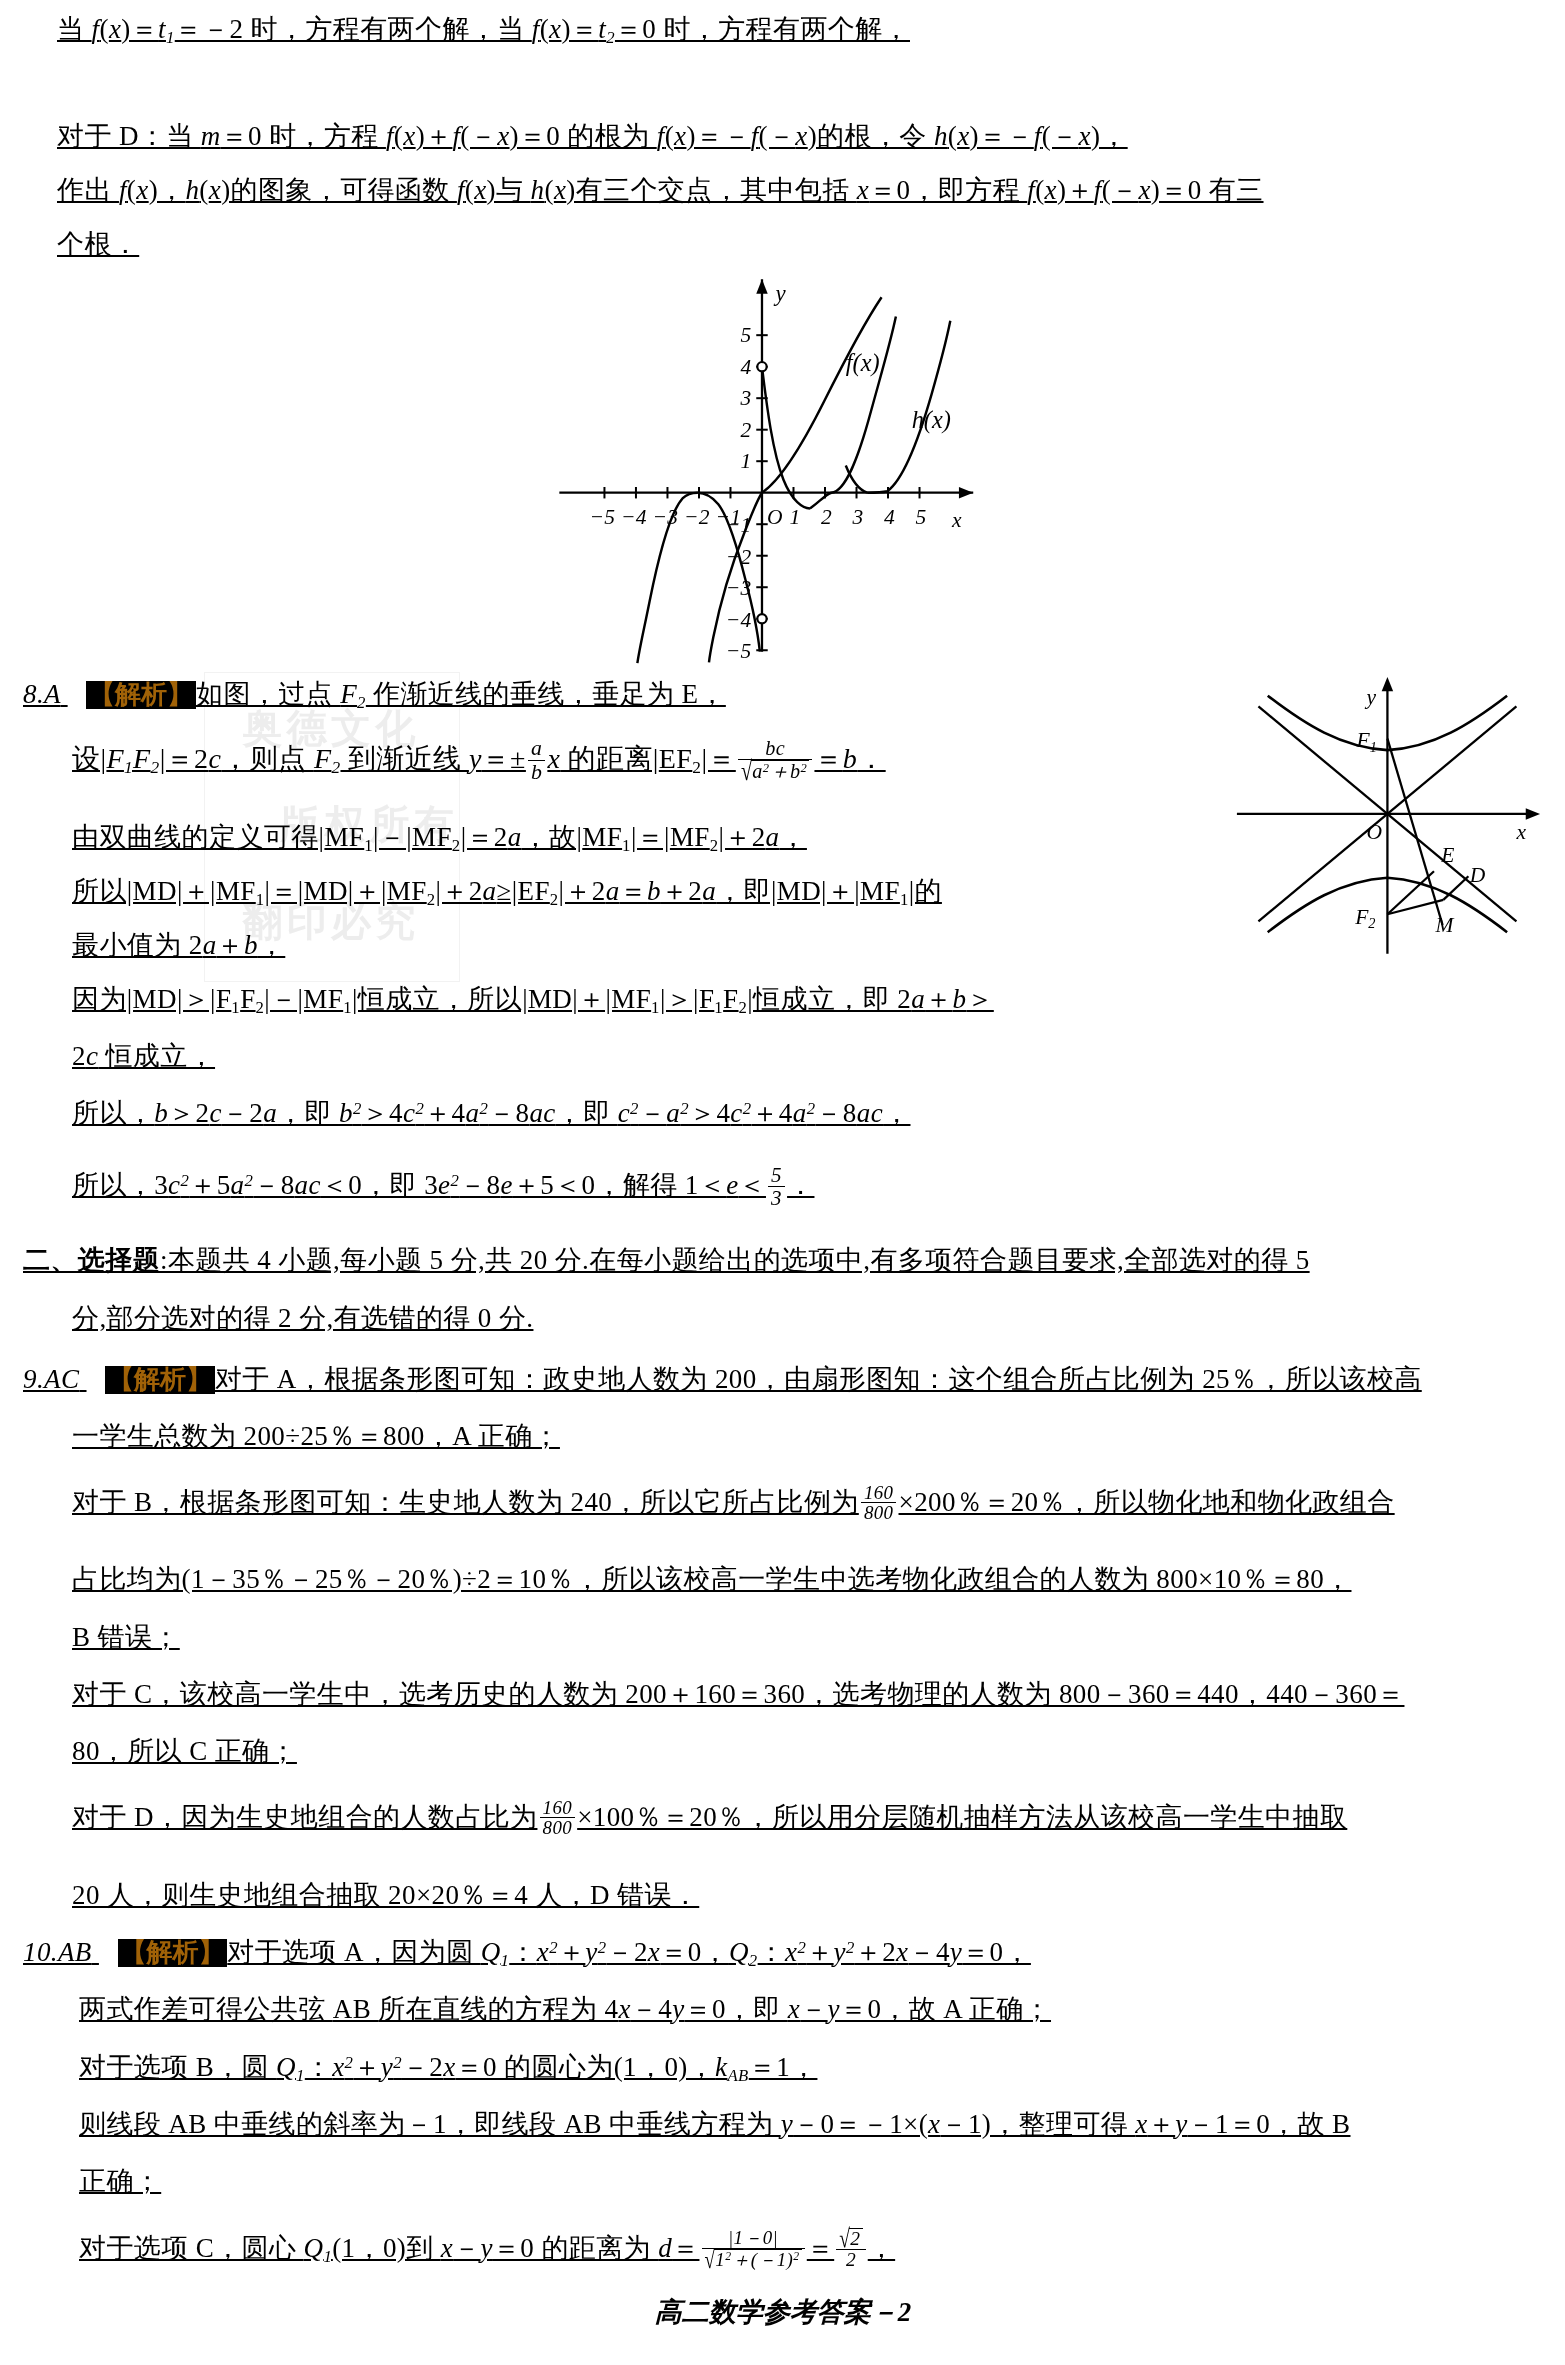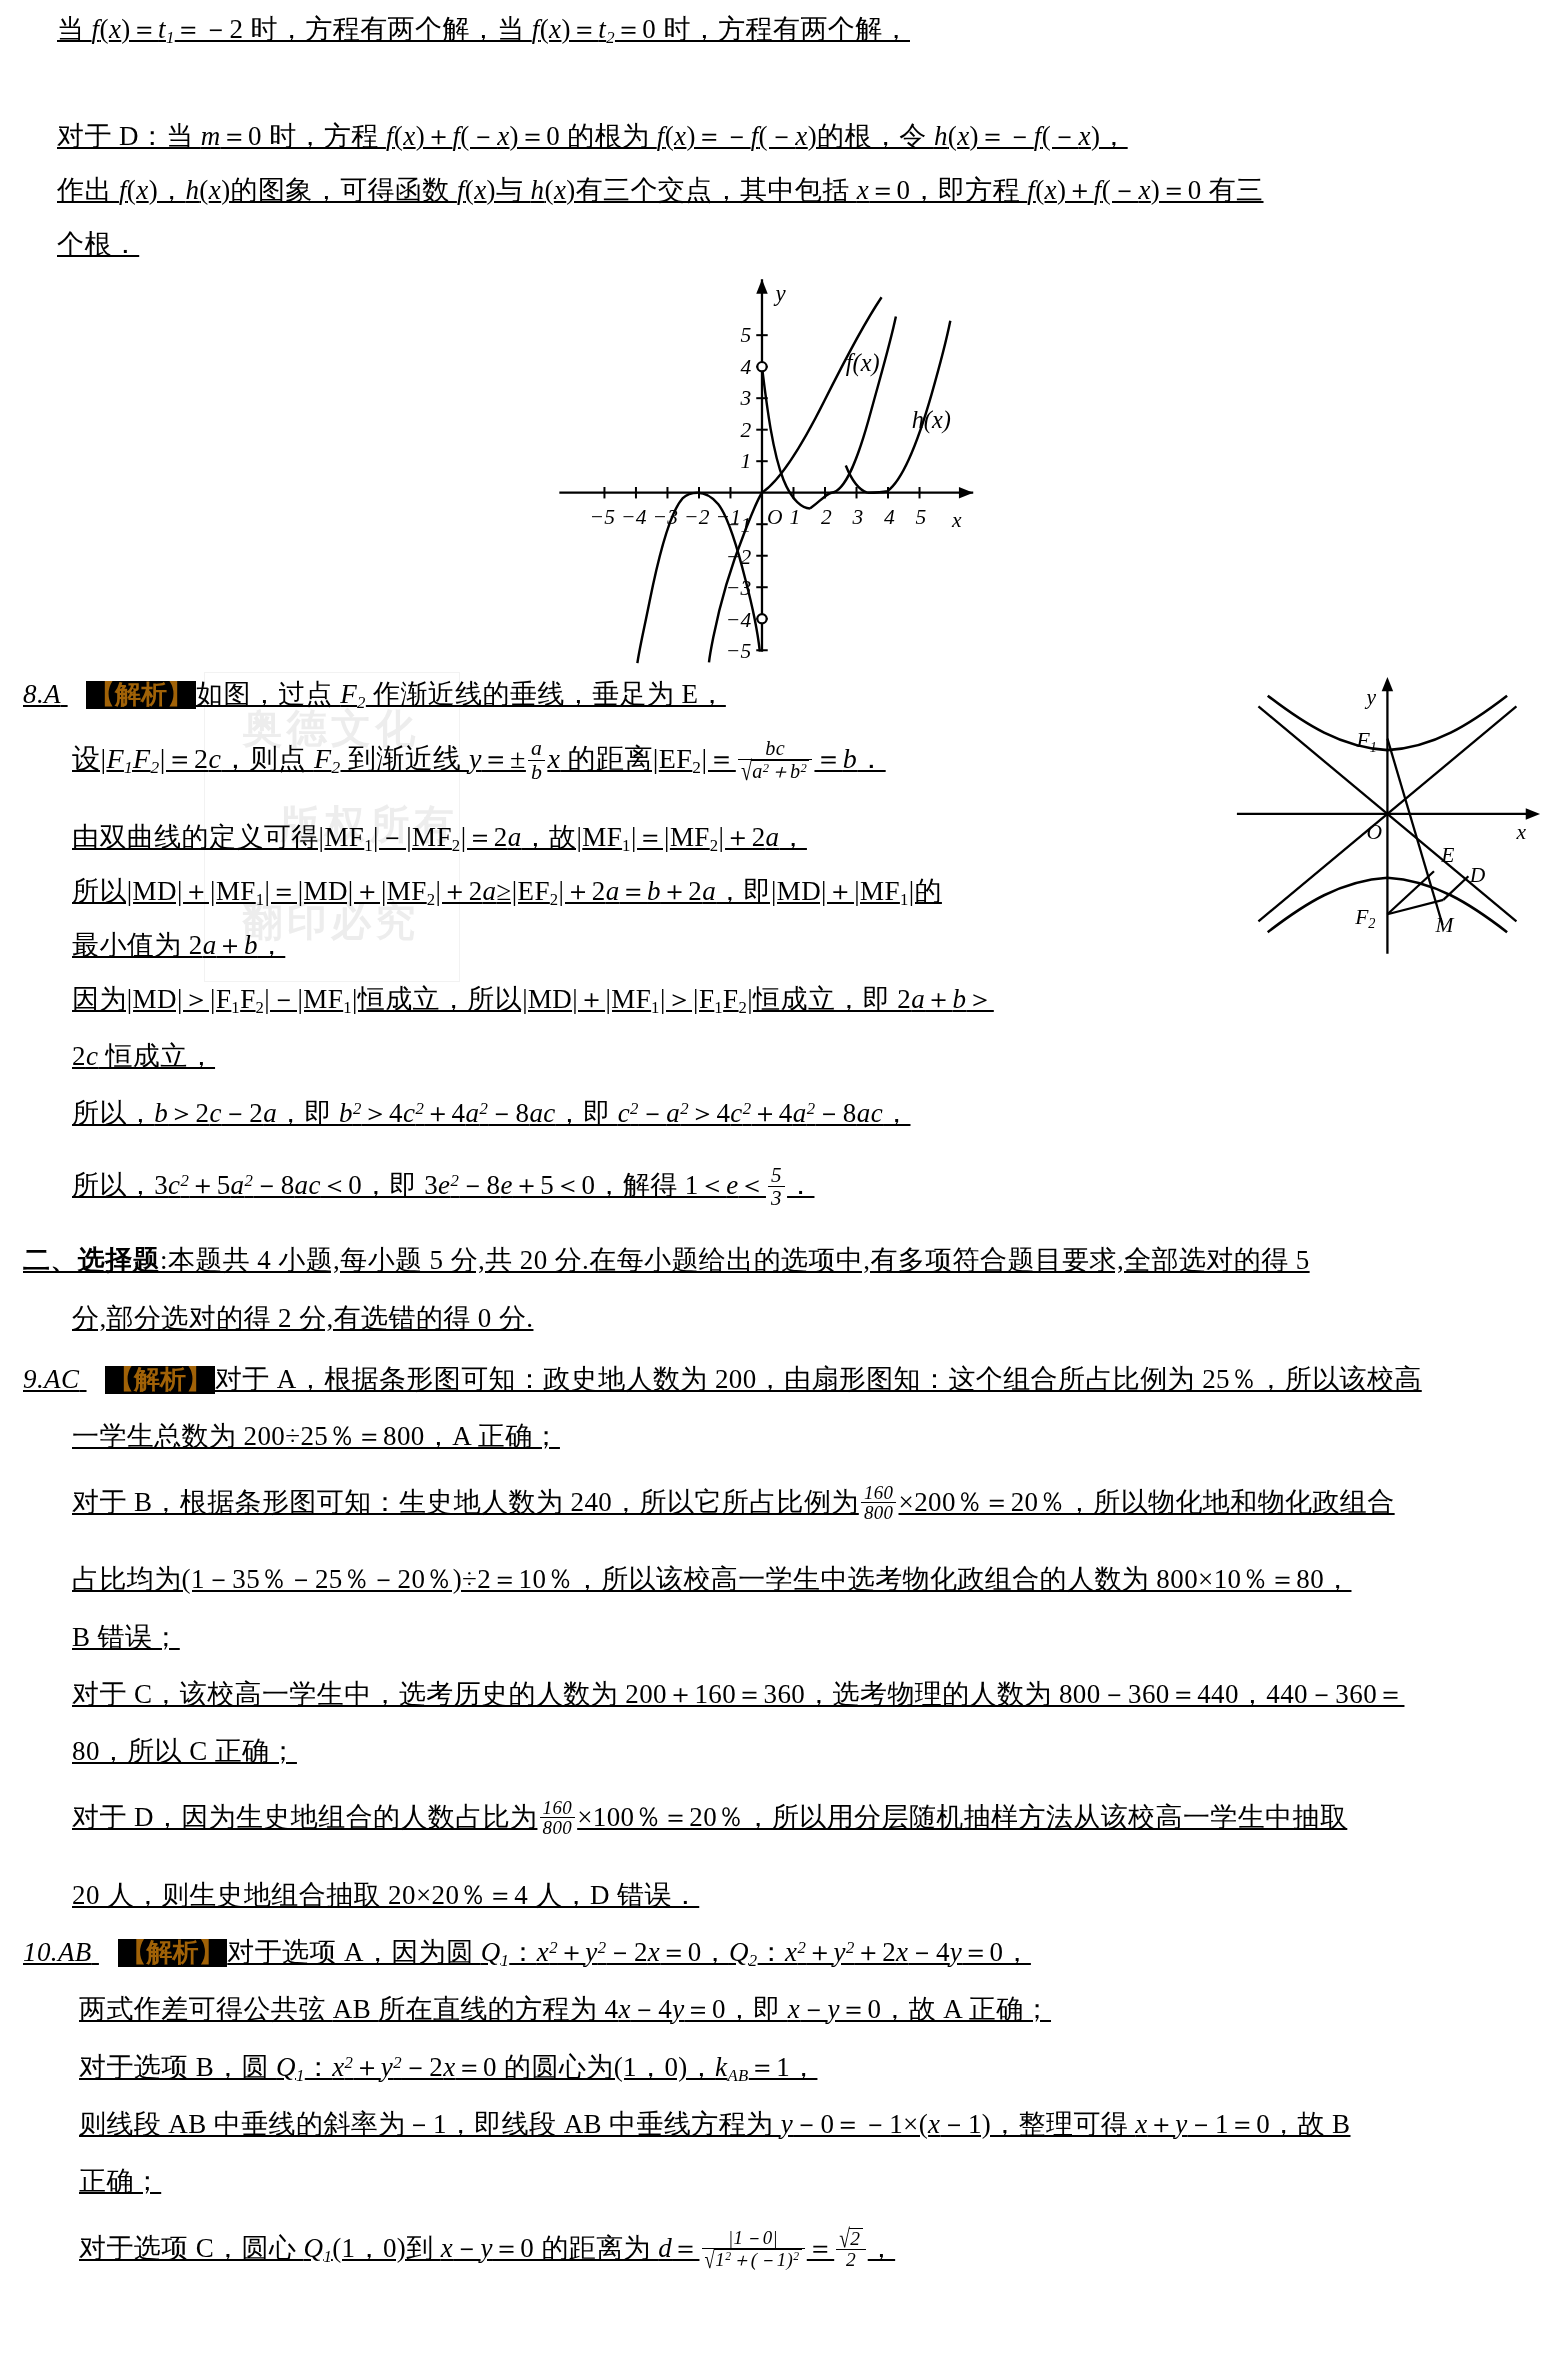--- a/index.html
+++ b/index.html
@@ -393,15 +393,16 @@
   </div>
 
   <div class="line cn" style="left:79px; top:2168px;">
     正确；
   </div>
 
   <div class="line" style="left:79px; top:2229px;">
     <span class="cn">对于选项 C，圆心&nbsp;</span><span class="math">Q<sub>1</sub></span><span class="cn">(1，0)到&nbsp;</span><span class="math">x</span><span class="cn">－</span><span class="math">y</span><span class="cn">＝0 的距离为&nbsp;</span><span class="math">d</span><span class="cn">＝</span><span class="frac" style="font-size:0.70em;"><span class="num">|1－0|</span><span class="den"><span class="radsign">√</span><span class="sqrt math">1<sup>2</sup>＋(－1)<sup>2</sup></span></span></span><span class="cn">＝</span><span class="frac" style="font-size:0.72em;"><span class="num"><span class="radsign">√</span><span class="sqrt">2</span></span><span class="den">2</span></span><span class="cn">，</span>
   </div>
 
+  <div class="footer">高二数学参考答案－2</div>
 
 </div>
 
 
 </body></html>

